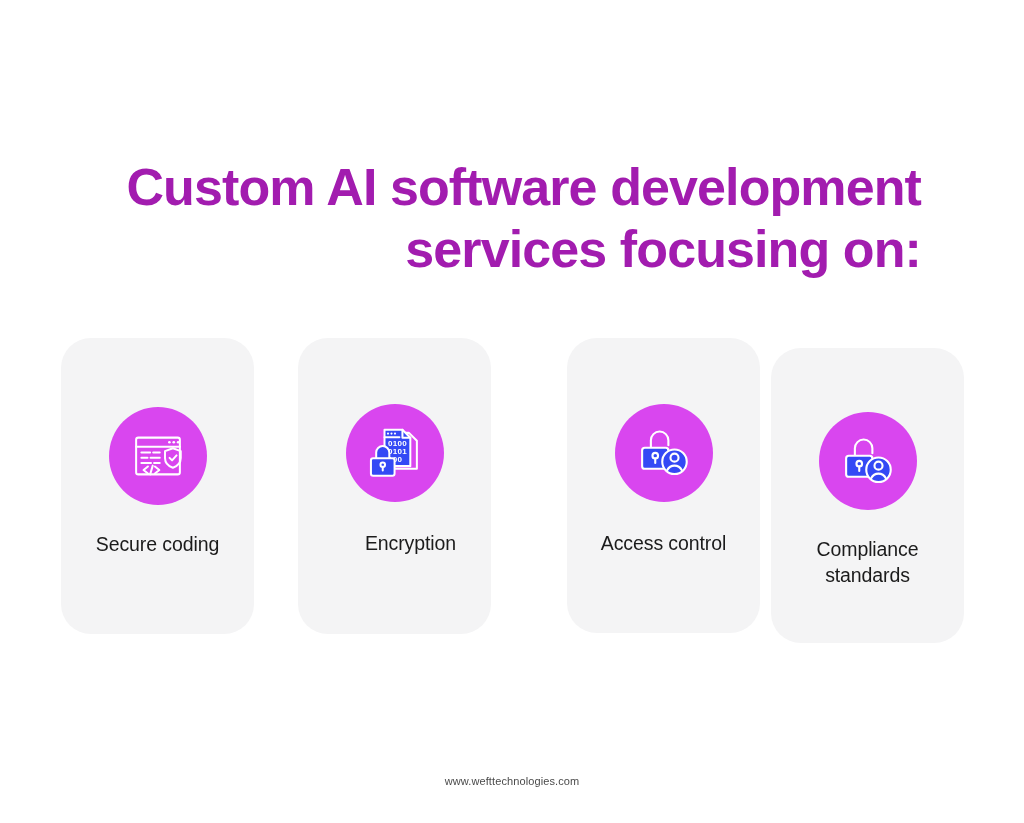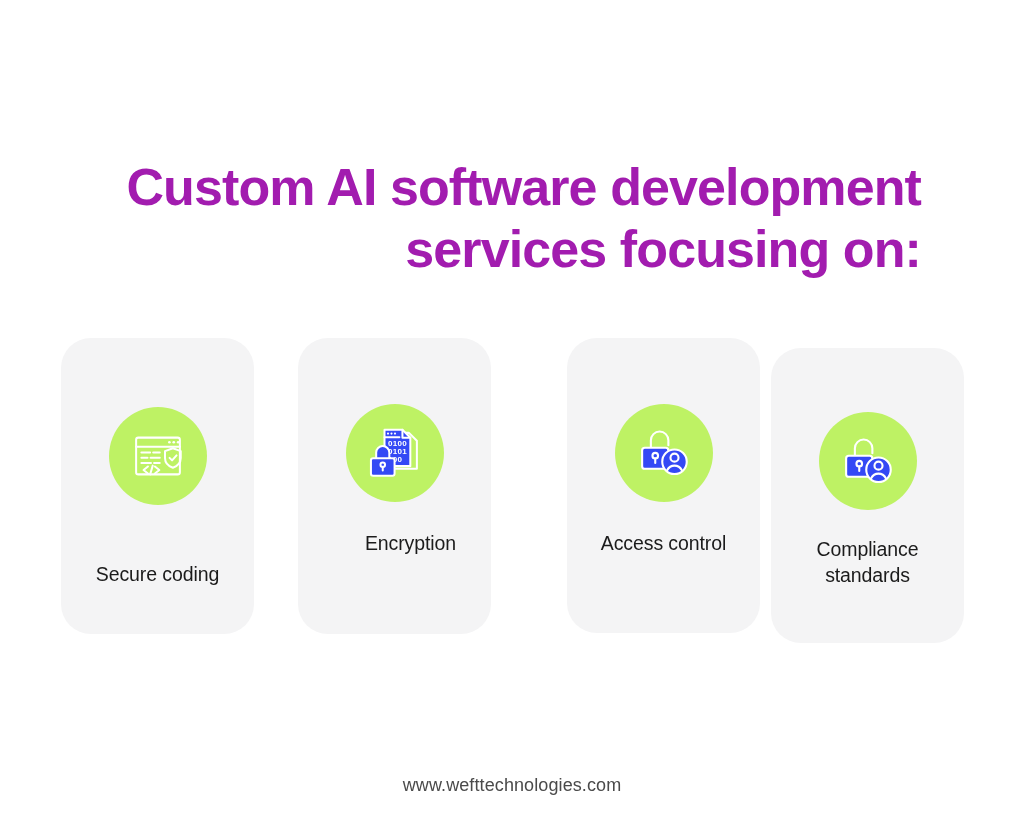--- a/index.html
+++ b/index.html
@@ -50,30 +50,30 @@
     position: absolute;
     width: 193px;
     background: #f4f4f5;
     border-radius: 30px;
     pointer-events: auto;
     display: flex;
     flex-direction: column;
     align-items: center;
   }
 
-  .card-1 { left: 61px;  top: 338px; height: 296px; gap: 30px; }
+  .card-1 { left: 61px;  top: 338px; height: 296px; }
   .card-2 { left: 298px; top: 338px; height: 296px; }
   .card-3 { left: 567px; top: 338px; height: 295px; }
   .card-4 { left: 771px; top: 348px; height: 295px; }
 
   .icon-circle {
     width: 98px;
     height: 98px;
     border-radius: 50%;
-    background: #bef264;
+    background: #d946ef;
     display: flex;
     align-items: center;
     justify-content: center;
     margin-top: 69px;
   }
   .card-2 .icon-circle { margin-top: 66px; }
   .card-3 .icon-circle { margin-top: 66px; }
   .card-4 .icon-circle { margin-top: 64px; }
 
   .icon-circle svg {
@@ -96,21 +96,21 @@
   .card-3 .card-label { margin-top: 29px; }
   .card-4 .card-label { margin-top: 27px; }
 
   
   .footer-url {
     position: absolute;
     left: 0;
     right: 0;
     top: 775px;
     text-align: center;
-    font-size: 18px;
+    font-size: 11px;
     color: #4a4a4a;
     letter-spacing: 0.1px;
   }
 </style>
 </head>
 <body>
 
 <div class="slide">
 
   <h1 class="headline">Custom AI software development

